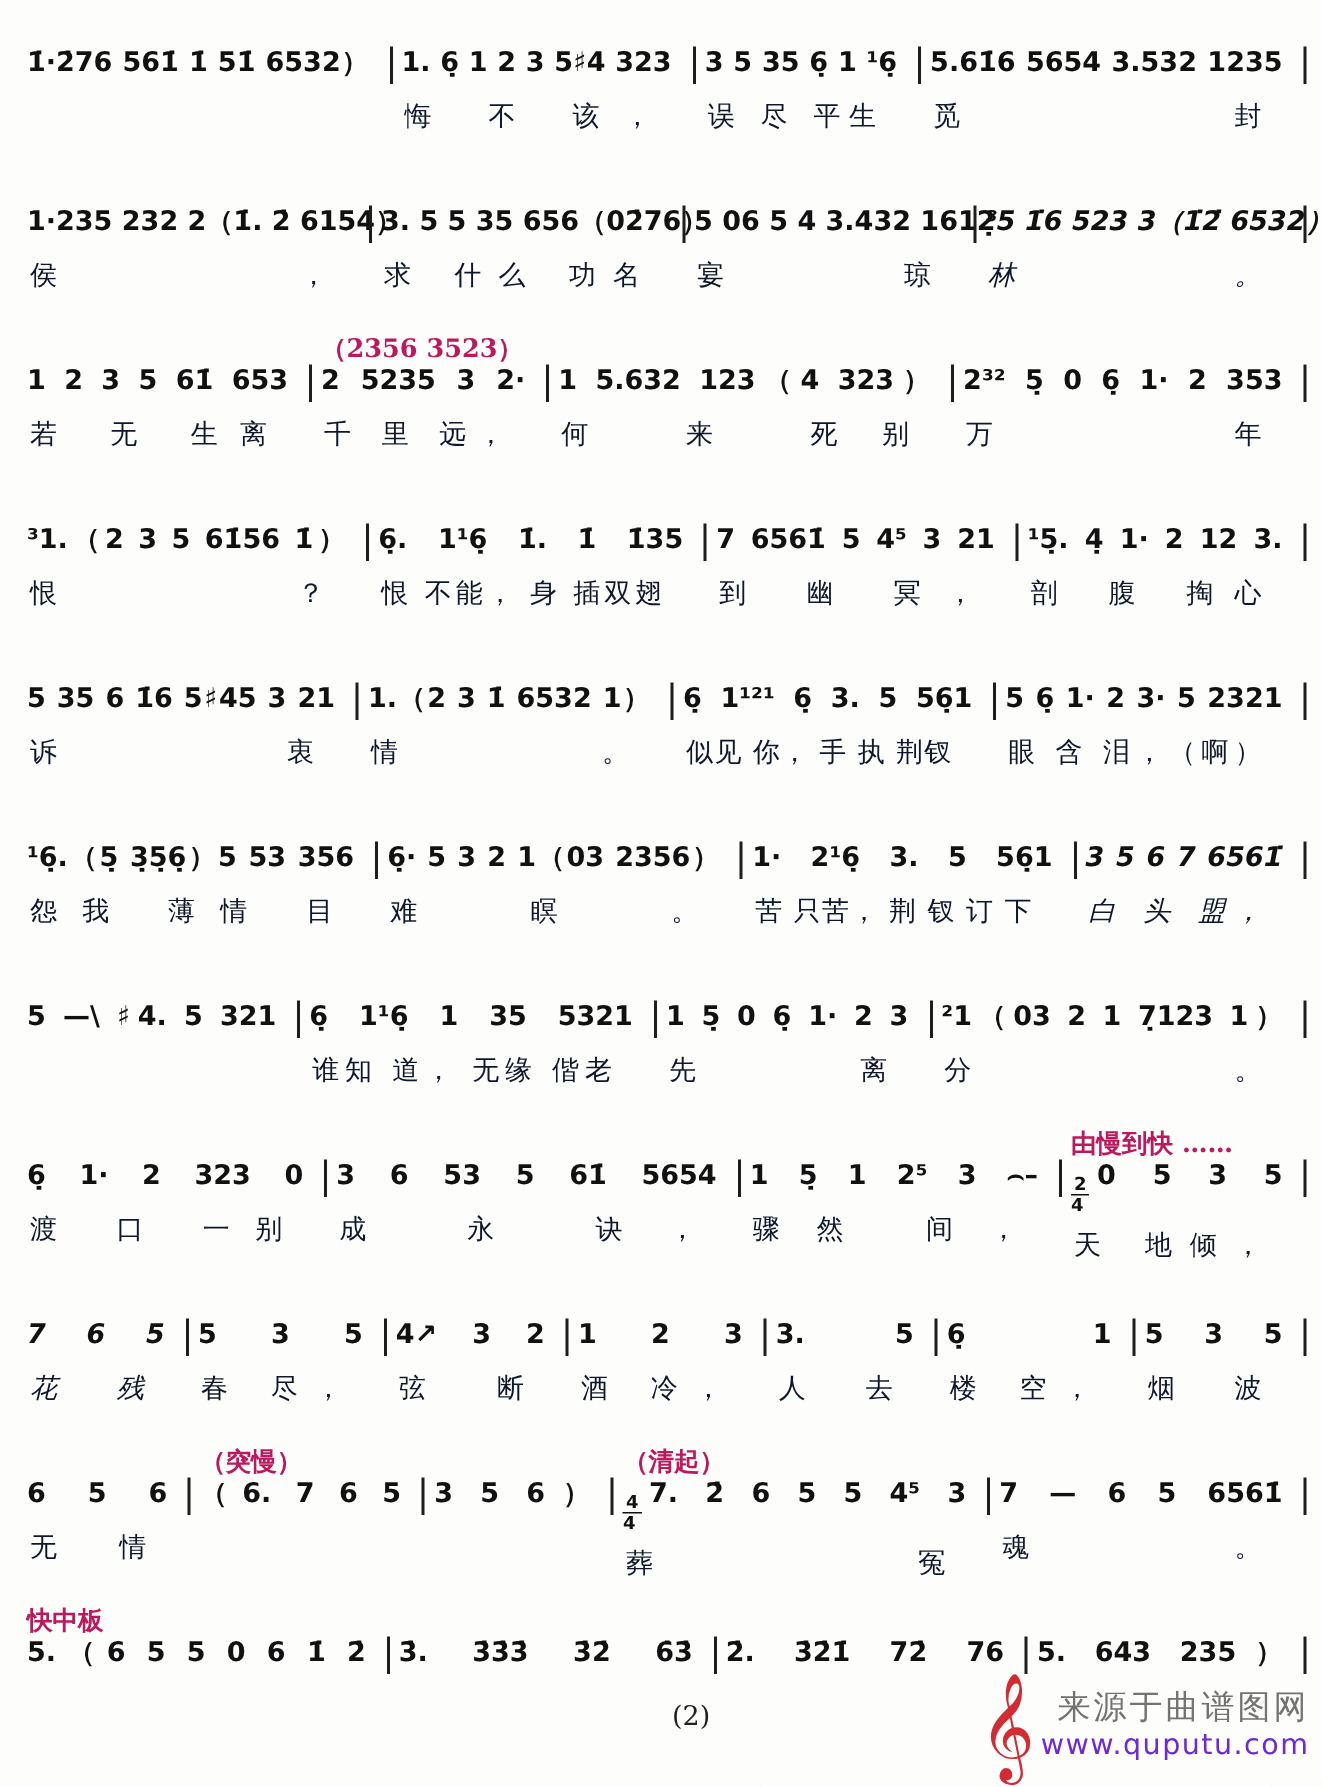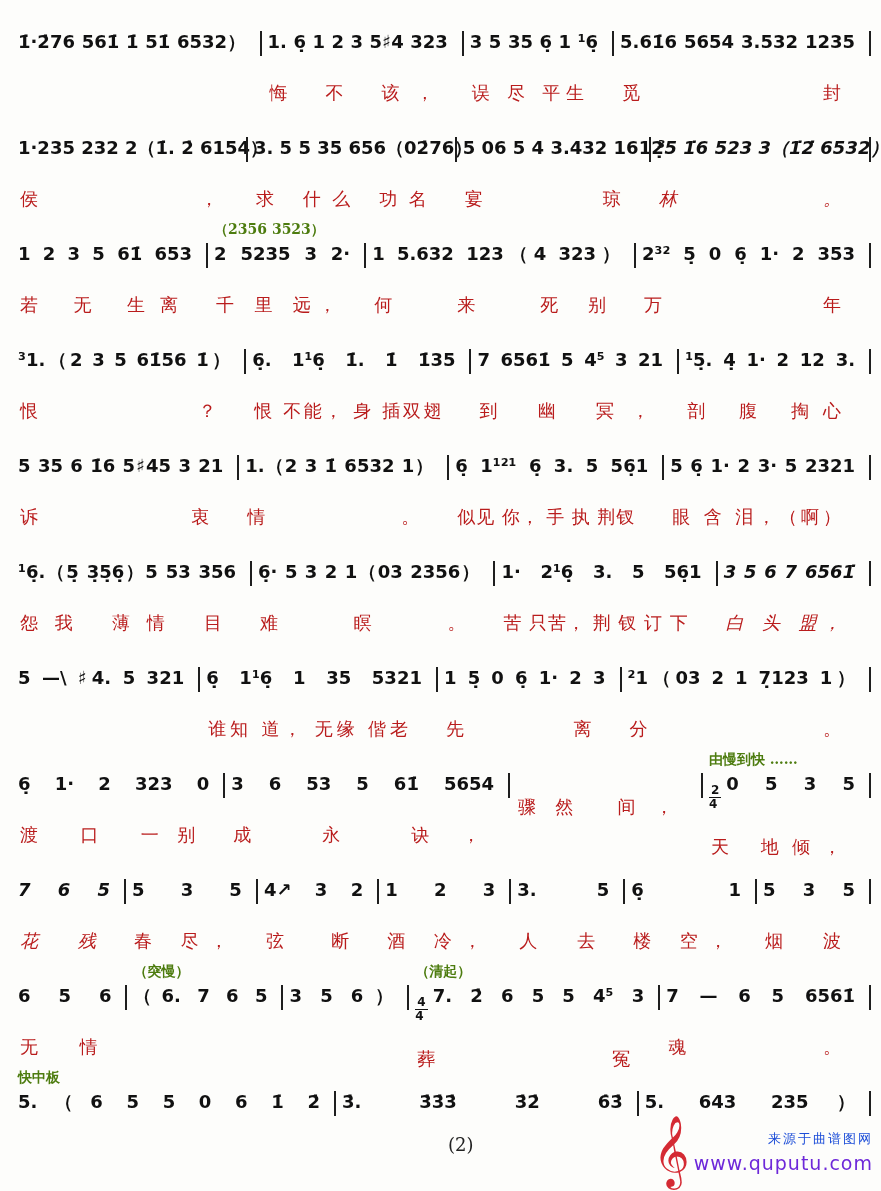--- a/index.html
+++ b/index.html
@@ -17,28 +17,28 @@
   .measure::after{
     content:"";position:absolute;right:0;top:3px;height:25px;width:2px;
     background:#1e1e1e;
   }
   .notes{
     font-weight:bold;font-size:18px;line-height:28px;color:#111;
     white-space:nowrap;text-align:justify;text-align-last:justify;
   }
   .lyrics{
     font-family:"DejaVu Serif","Liberation Serif",serif;
-    font-size:18px;line-height:26px;margin-top:24px;color:#b91c1c;
+    font-size:18px;line-height:26px;margin-top:9px;color:#0f172a;
     white-space:nowrap;text-align:justify;text-align-last:justify;
     padding:0 14px 0 2px;
   }
   .annotation{
     position:absolute;top:-19px;left:6px;
     font-family:"DejaVu Serif","Liberation Serif",serif;
-    font-size:14px;font-weight:bold;color:#4d7c0f;white-space:nowrap;
+    font-size:17px;font-weight:bold;color:#be185d;white-space:nowrap;
   }
   .timesig{
     display:inline-flex;flex-direction:column;vertical-align:-4px;
     margin-right:5px;font-size:12px;font-weight:bold;line-height:11px;
     text-align:center;
   }
   .ts-n{border-bottom:1.6px solid #111;padding:0 2px 1px;}
   .ts-d{padding-top:1px;}
   .footer{position:absolute;left:0;top:1118px;width:881px;height:73px;}
   .page-number{
@@ -46,21 +46,21 @@
     font-family:"DejaVu Serif","Liberation Serif",serif;
     font-size:18px;color:#222;
   }
   .watermark{
     position:absolute;right:8px;top:0;display:flex;align-items:center;
   }
   .clef{font-size:62px;line-height:66px;color:#d42a33;margin-right:4px;}
   .wm-text{text-align:right;}
   .wm-source{
     font-family:"DejaVu Serif","Liberation Serif",serif;
-    font-size:13px;line-height:24px;color:#1d4ed8;letter-spacing:2px;
+    font-size:22px;line-height:24px;color:#737373;letter-spacing:2px;
   }
   .wm-url{
     font-size:19px;line-height:24px;color:#6d28d9;letter-spacing:1px;
   }
 </style>
 </head>
 <body>
 
 <div class="page">
   <div class="score">
@@ -194,20 +194,21 @@
       <div class="system">
         <div class="measure" style="flex-grow: 13;">
           <div class="notes">6̣ 1· 2 323 0</div>
           <div class="lyrics">渡 口 一别</div>
         </div>
         <div class="measure" style="flex-grow: 17;">
           <div class="notes">3 6 53 5 61̇ 5654</div>
           <div class="lyrics">成 永 诀，</div>
         </div>
         <div class="measure" style="flex-grow: 14;">
+          <div class="notes">1 5̣ 1 2⁵ 3 ⌢–</div>
           <div class="lyrics">骤然 间，</div>
         </div>
         <div class="measure" style="flex-grow: 9.5;">
           <div class="annotation">由慢到快 ……</div>
           <div class="notes"><span class="timesig">
               <span class="ts-n">2</span>
               <span class="ts-d">4</span>
             </span>0 5 3 5</div>
           <div class="lyrics">天 地倾，</div>
         </div>
@@ -270,20 +271,24 @@
         </div>
       </div>
       <div class="system">
         <div class="measure" style="flex-grow: 18;">
           <div class="annotation">快中板</div>
           <div class="notes">5.（6 5 5 0 6 1̇ 2̇</div>
           <div class="lyrics"></div>
         </div>
         <div class="measure" style="flex-grow: 20;">
           <div class="notes">3̇. 3̇3̇3̇ 3̇2̇ 6̇3̇</div>
+          <div class="lyrics"></div>
+        </div>
+        <div class="measure" style="flex-grow: 17;">
+          <div class="notes">2̇. 3̇2̇1̇ 72̇ 76</div>
           <div class="lyrics"></div>
         </div>
         <div class="measure" style="flex-grow: 11;">
           <div class="notes">5. 643 235）</div>
           <div class="lyrics"></div>
         </div>
       </div>
     </div>
 
   <div class="footer">

